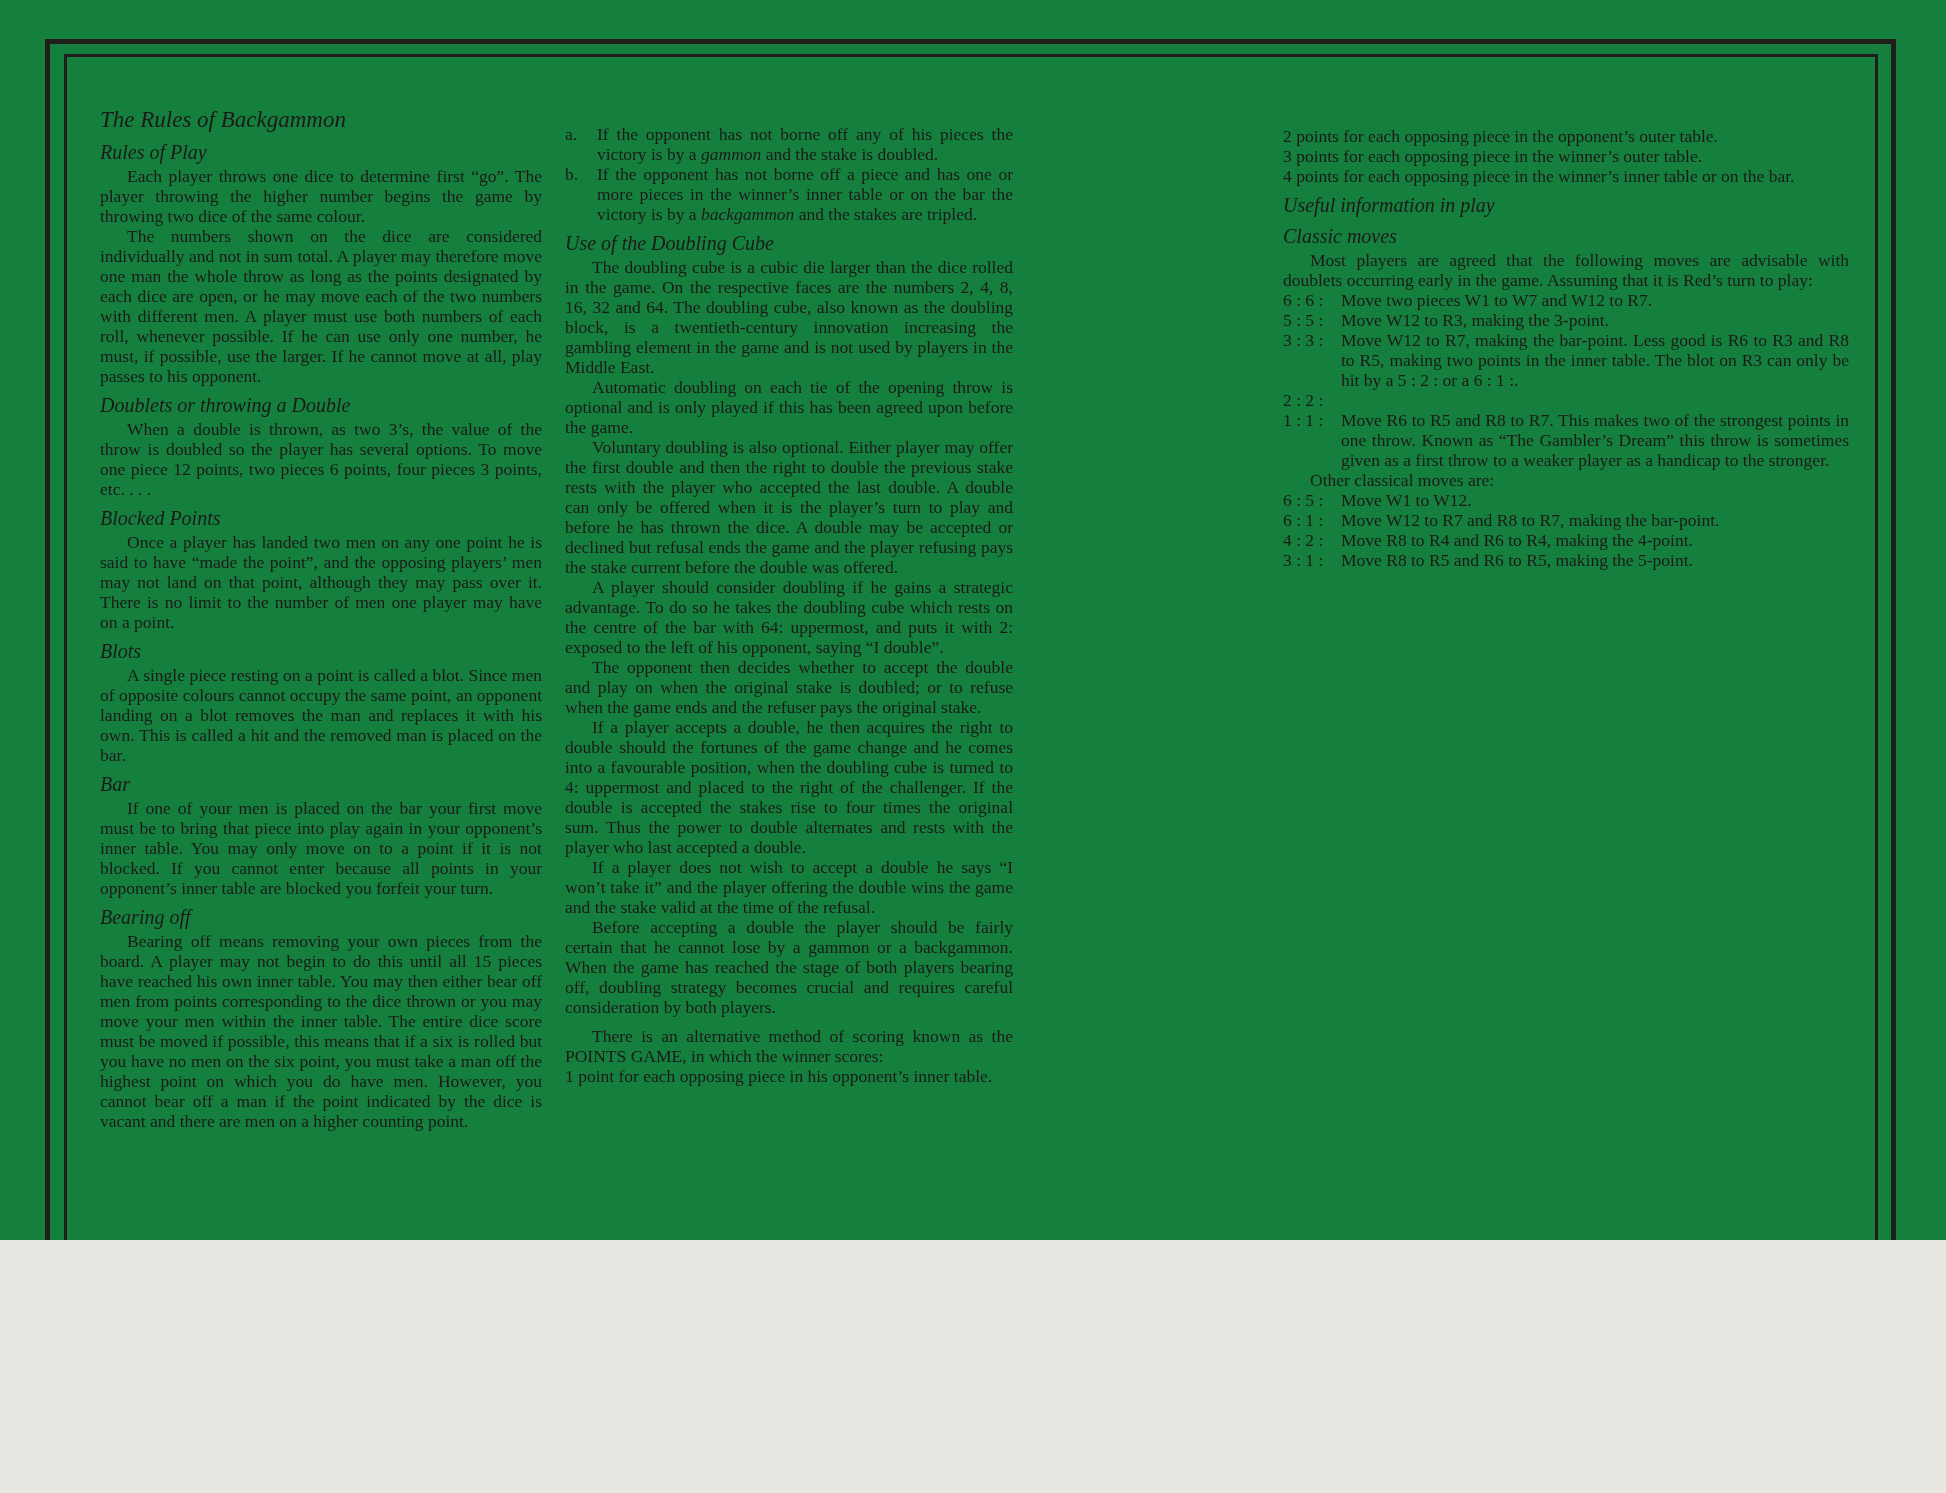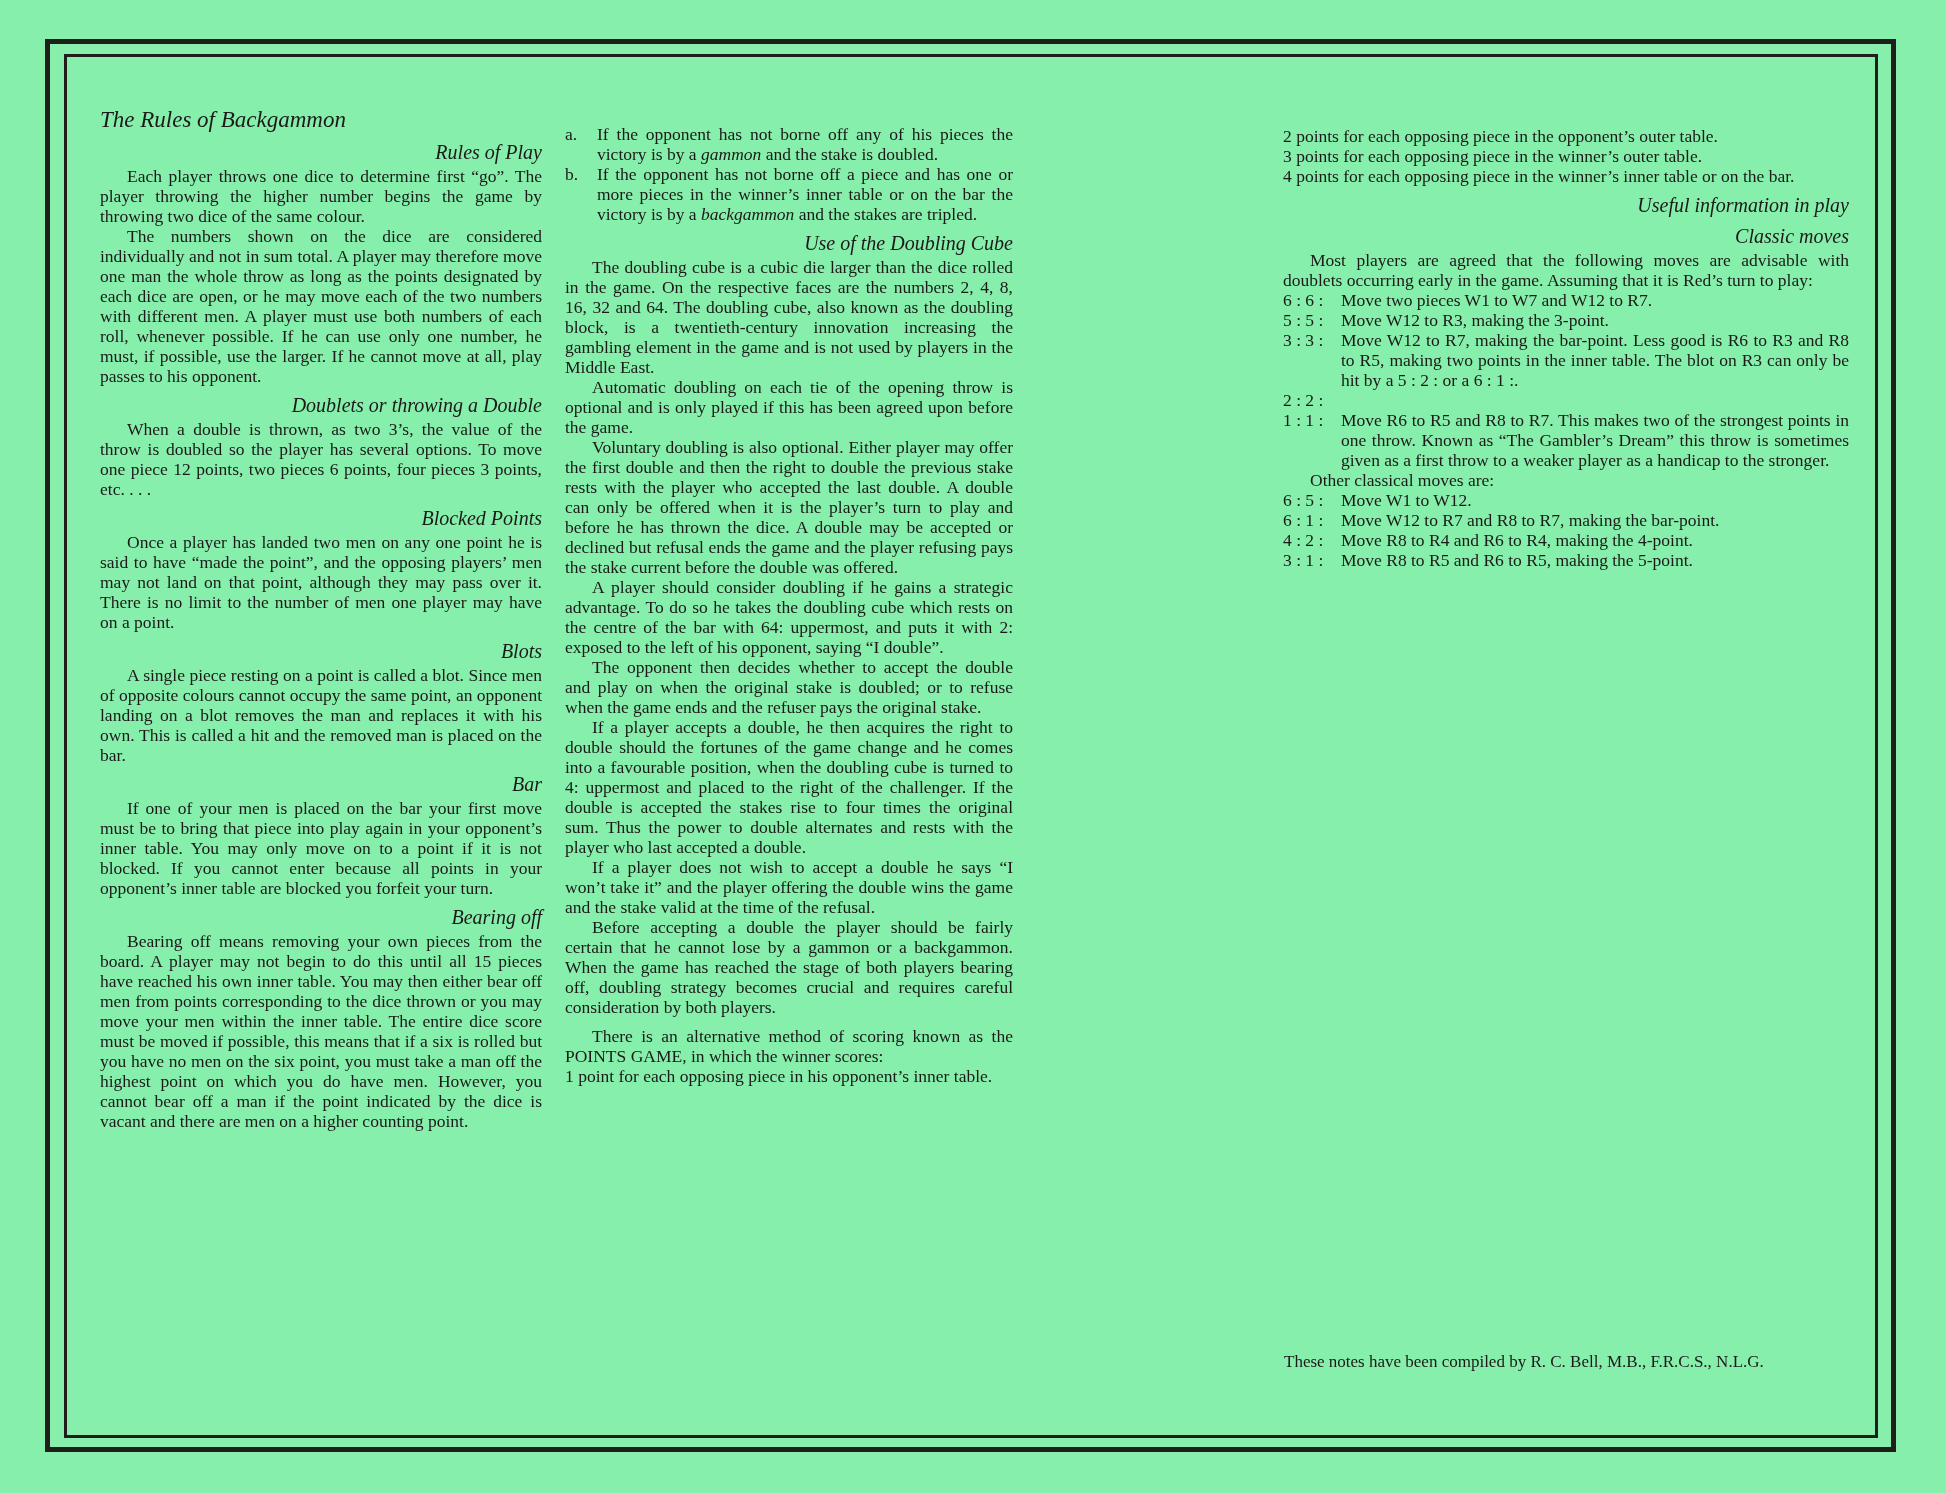--- a/index.html
+++ b/index.html
@@ -1,20 +1,20 @@
 <!DOCTYPE html>
 <html><head>
 <meta charset="utf-8">
 <style>
   * { margin:0; padding:0; box-sizing:border-box; }
   html,body { background:#e9e7e1; }
   .page {
     position:relative;
-    width:1946px; height:1493px;
-    background:#86efac;
+    width:1946px; height:1240px;
+    background:#15803d;
     font-family:"Liberation Serif", serif;
     color:#1b1a18;
     overflow:hidden;
   }
   .border-outer {
     position:absolute; left:45px; top:39px;
     width:1851px; height:1413px;
     border:5px solid #201e1b;
   }
   .border-inner {
@@ -30,21 +30,21 @@
   }
   .col1 { left:100px; top:106px; width:442px; }
   .col2 { left:565px; top:124px; width:448px; }
   .col3 { left:1283px; top:126px; width:566px; }
   .doc-title {
     font-style:italic; font-size:23px; line-height:27px;
     margin-bottom:6px; text-align:left;
   }
   .section-heading {
     font-style:italic; font-size:20px; line-height:23px;
-    margin-top:8px; margin-bottom:2px; text-align:right;
+    margin-top:8px; margin-bottom:2px; text-align:left;
   }
   .para.indent { text-indent:27px; }
   .para.gap { margin-top:9px; }
   .alpha-item, .move-item { display:flex; }
   .marker { flex:0 0 32px; }
   .move-item > .marker { flex-basis:58px; }
   .item-text { flex:1; text-align:justify; }
   .attribution {
     position:absolute; left:1284px; top:1352px;
     font-size:17px; line-height:20px;

